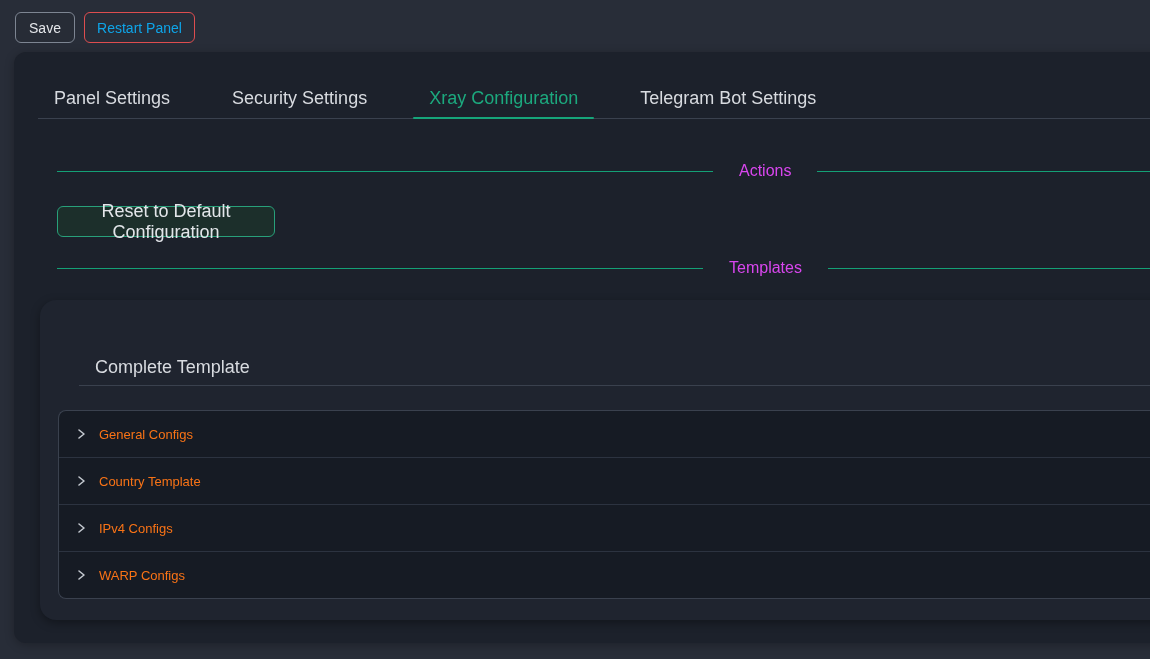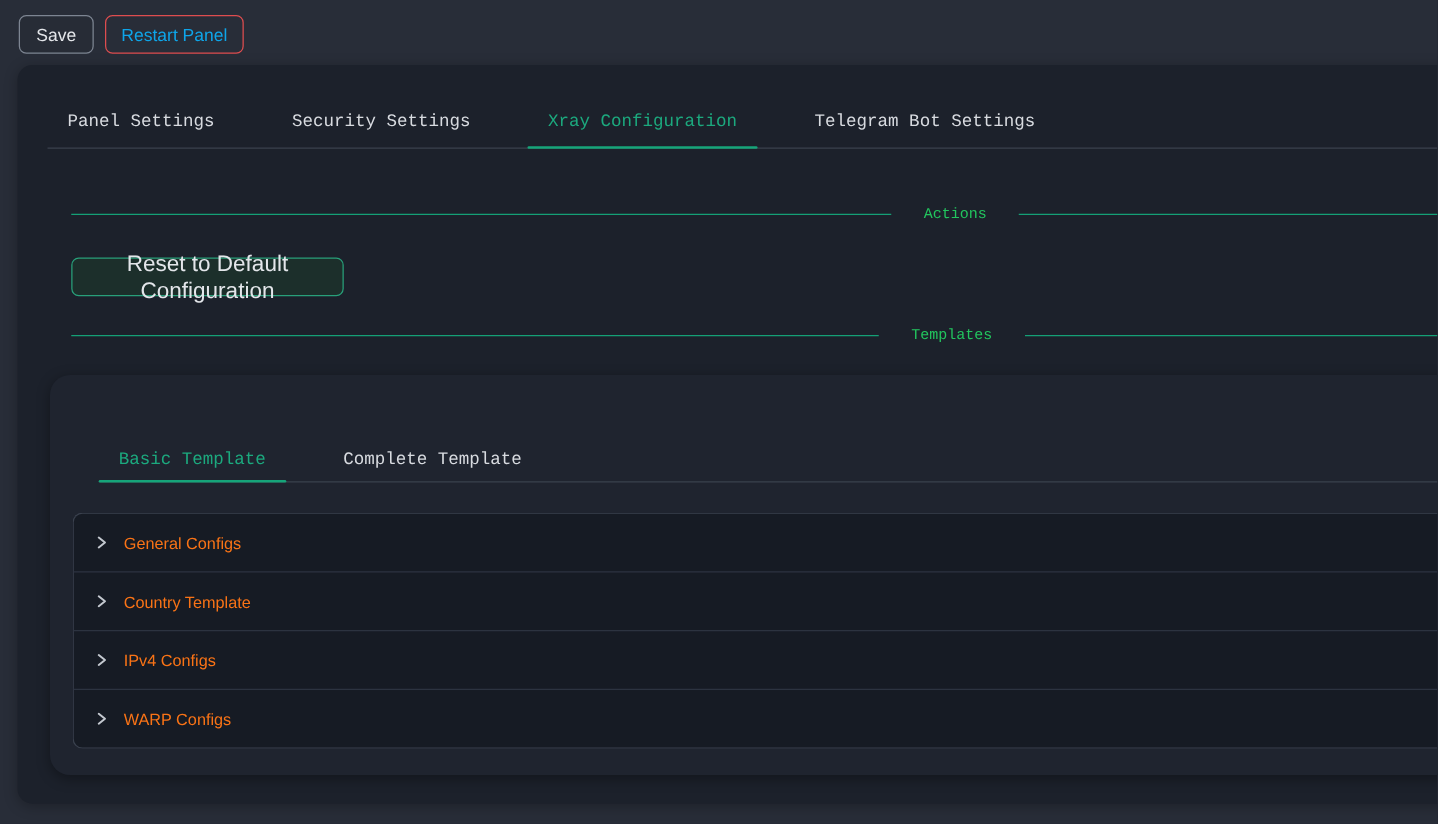--- a/index.html
+++ b/index.html
@@ -36,38 +36,38 @@
 
   
   .tabbar { display:flex; gap:30px; position:absolute; }
   .tabbar-outer {
     left:24px; right:0; top:0; height:67px;
     border-bottom:1px solid #3a414e;
   }
   .tab {
     position:relative; height:100%; padding:26px 16px 0 16px;
     display:flex; align-items:center;
-    font-size:14px; color:#d8dbe0; cursor:pointer; white-space:nowrap;font-family:Liberation Mono, monospace;
+    font-size:18px; color:#d8dbe0; cursor:pointer; white-space:nowrap;
   }
   .tab.active { color:#1ca97e; }
   .tab.active::after {
     content:""; position:absolute; left:0; right:0; bottom:-1px;
     height:2px; background:#16a57a; border-radius:2px;
   }
 
   
   .divider {
     position:absolute; left:43px; right:0; height:24px;
     display:flex; align-items:center;
   }
   .divider .line { height:1px; background:#14a076; }
   .divider .line-left  { flex:0 0 auto; }
   .divider .line-right { flex:1 1 auto; }
   .divider .divider-text {
-    padding:0 26px; font-size:12px; color:#22c55e; white-space:nowrap;font-family:Liberation Mono, monospace;
+    padding:0 26px; font-size:16px; color:#d946ef; white-space:nowrap;
   }
   .divider-actions { top:107px; }
   .divider-actions .line-left { width:656px; }
   .divider-templates { top:204px; }
   .divider-templates .line-left { width:646px; }
 
   
   .btn-reset {
     position:absolute; left:43px; top:154px; width:218px; height:31px;
     background:#1c2f2b; border:1px solid #28a07a; border-radius:6px;
@@ -129,21 +129,20 @@
 
     <div class="divider divider-templates">
       <div class="line line-left"></div>
       <div class="divider-text">Templates</div>
       <div class="line line-right"></div>
     </div>
 
     <div class="inner-card">
 
       <div class="tabbar tabbar-inner">
-        <div class="tab active">Basic Template</div>
         <div class="tab">Complete Template</div>
       </div>
 
       <div class="collapse">
 
         <div class="collapse-header">
           <svg class="chev" viewBox="0 0 12 12" fill="none" stroke="#c3c8cf" stroke-width="1.6" stroke-linecap="round" stroke-linejoin="round">
             <polyline points="4,2 9,6 4,10"></polyline>
           </svg>
           <span class="collapse-label">General Configs</span>

